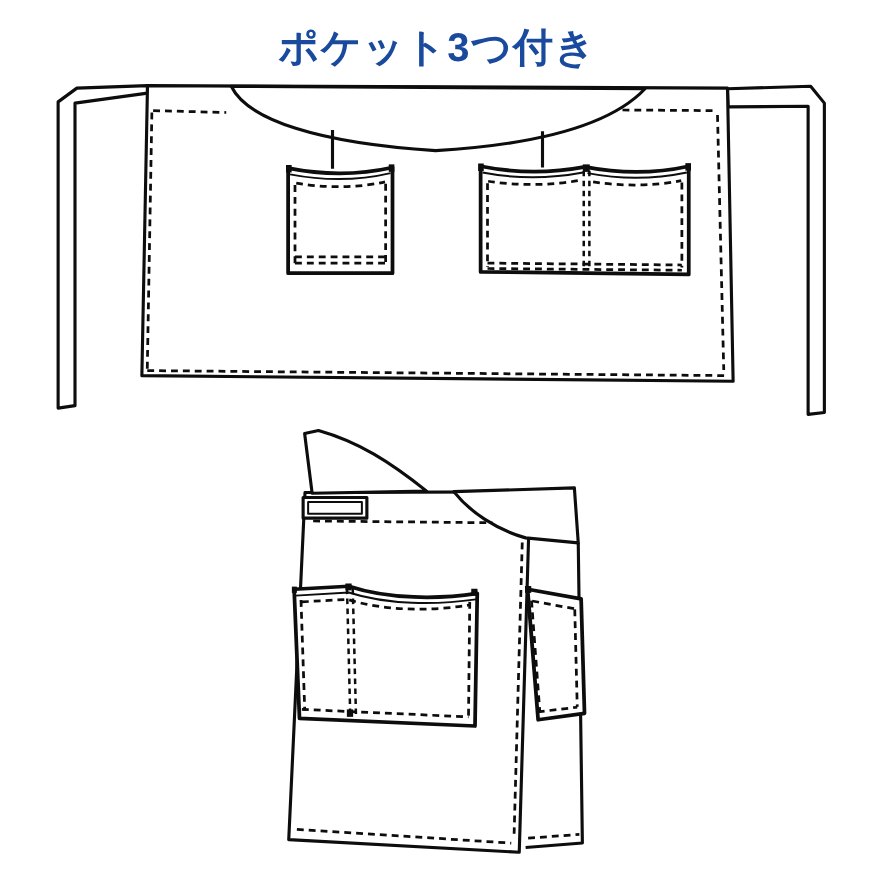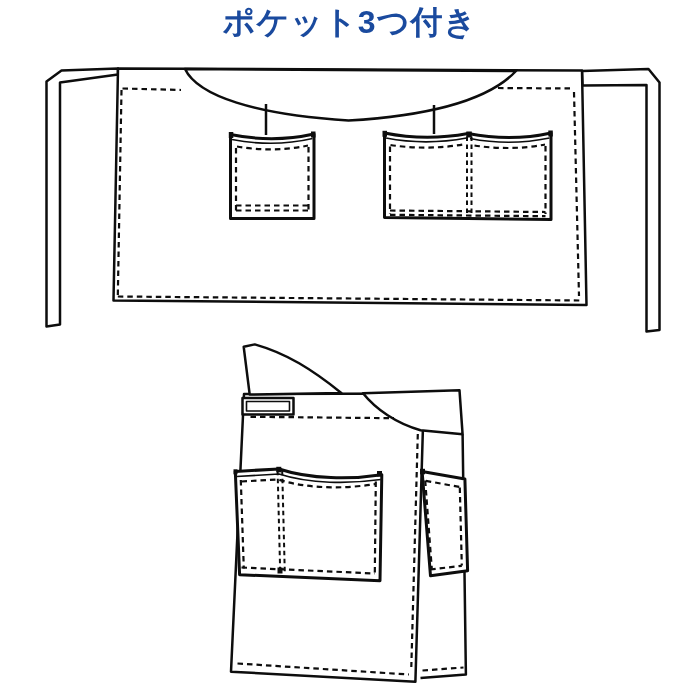--- a/index.html
+++ b/index.html
@@ -1,21 +1,21 @@
 <!DOCTYPE html>
 <html><head>
 <meta charset="utf-8">
 <style>
   html,body{margin:0;padding:0;background:#fff;}
   .canvas{
     position:relative;width:700px;height:700px;background:#fff;overflow:hidden;
     font-family:"Liberation Sans","DejaVu Sans",sans-serif;
   }
   .title{
-    position:absolute;top:0;left:0;width:700px;height:46px;
+    position:absolute;top:16px;left:0;width:700px;height:46px;
     display:flex;align-items:center;justify-content:center;
     font-size:32px;font-weight:bold;letter-spacing:1px;
   }
   svg.art{position:absolute;left:0;top:0;}
   svg .shape{fill:#ffffff;}
   svg .ln{fill:none;}
   svg .w3{stroke-width:3;}
   svg .w25{stroke-width:2.5;}
   svg .w16{stroke-width:1.6;}
   svg .dash{fill:none;stroke-width:2.2;stroke-dasharray:5.5 4;}

